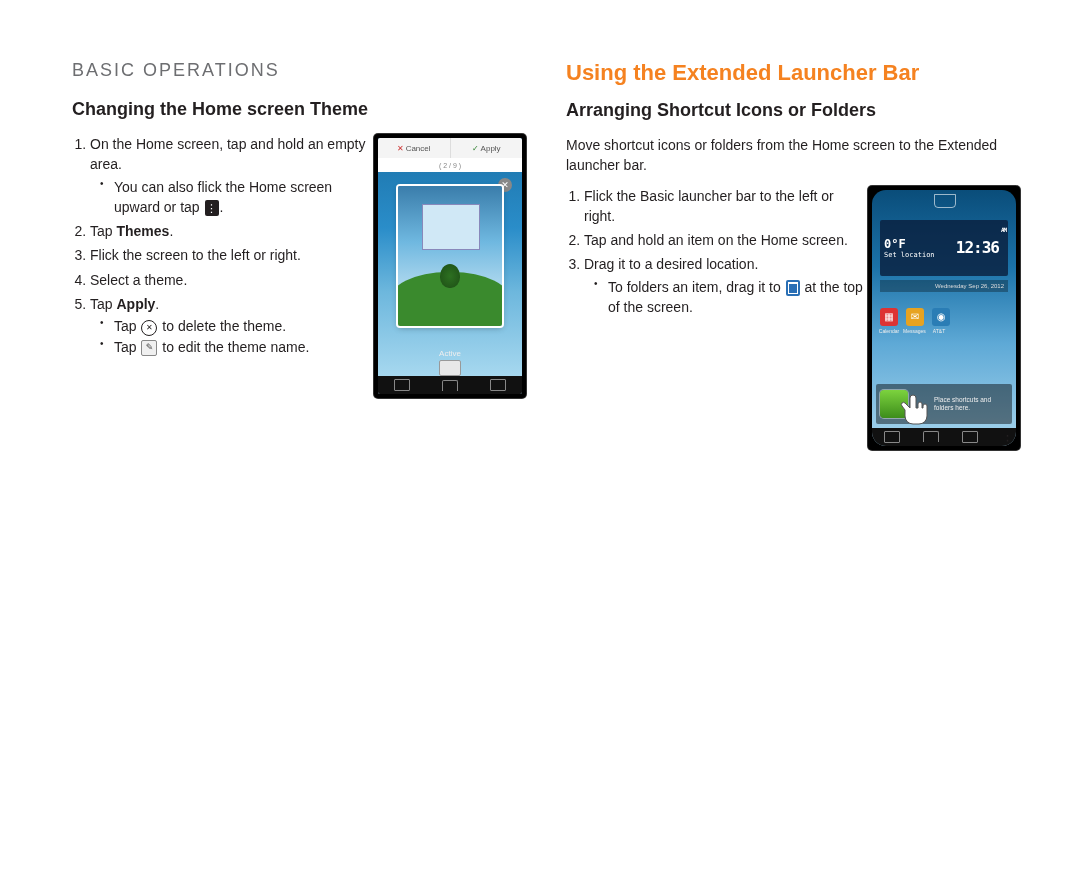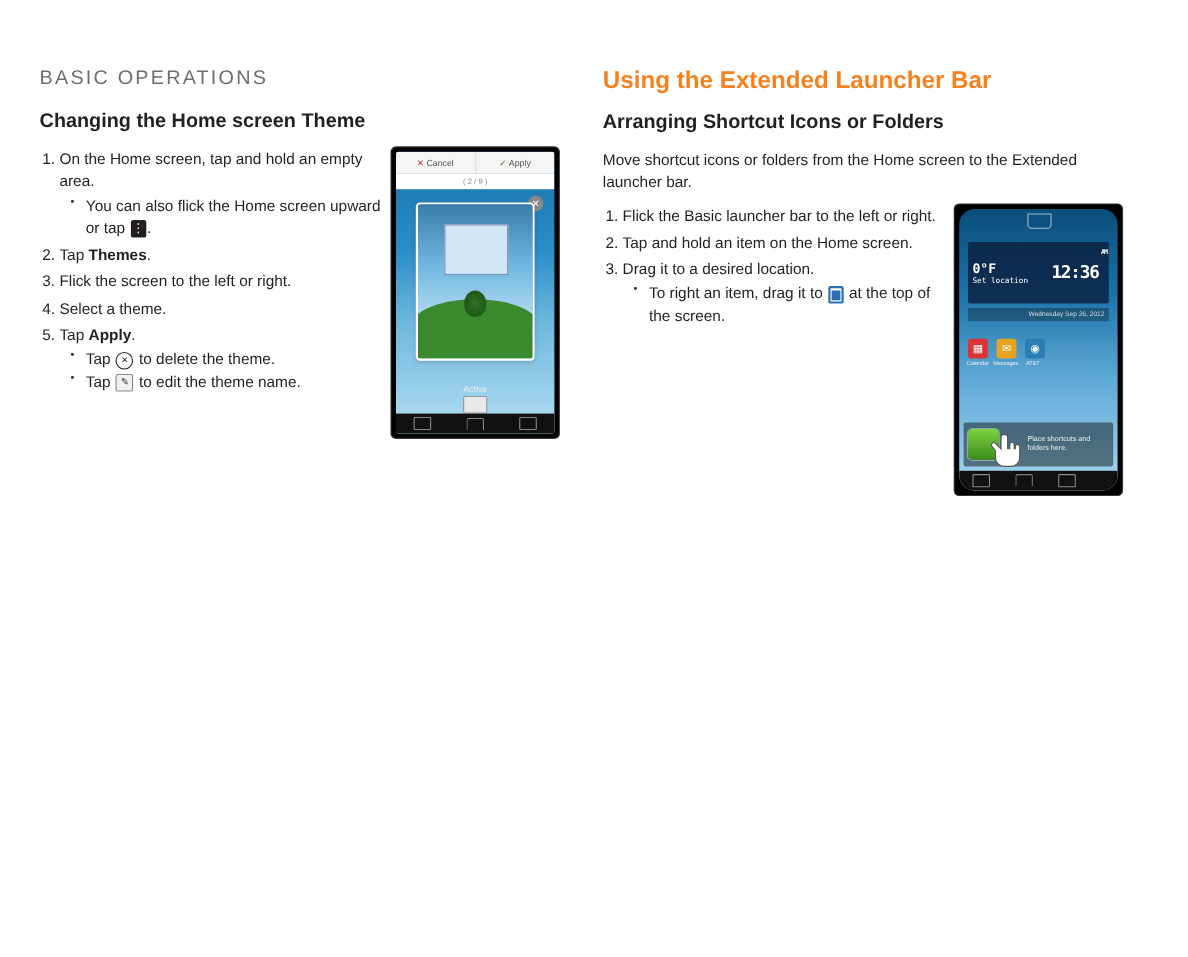--- a/index.html
+++ b/index.html
@@ -7,21 +7,21 @@
     padding: 0;
     font-family: "Helvetica Neue", Arial, sans-serif;
     font-size: 14px;
     color: #231F20;
     background: #fff;
     width: 1080px;
     height: 870px;
     box-sizing: border-box;
   }
   .page {
-    padding: 60px 60px 0 36px;
+    padding: 60px 60px 0 72px;
     display: flex;
     gap: 40px;
     position: relative;
     height: 810px;
     box-sizing: border-box;
   }
   .col {
     flex: 1 1 0;
     display: flex;
     flex-direction: column;
@@ -462,21 +462,21 @@
 
     <div class="content-row">
       <div class="text-col">
         <ol>
           <li>Flick the Basic launcher bar to the left or right.</li>
           <li>Tap and hold an item on the Home screen.</li>
           <li>
             <span>Drag it to a desired location.</span>
             <ul>
               <li>
-                <span>To right an item, drag it to </span><span class="inline-icon trash-can"></span><span> at the top of the screen.</span>
+                <span>To folders an item, drag it to </span><span class="inline-icon trash-can"></span><span> at the top of the screen.</span>
               </li>
             </ul>
           </li>
         </ol>
       </div>
 
       <div class="phone-mock">
         <div class="phone-screen" style="background:linear-gradient(#0a4d7a 0%,#1b72a8 30%,#5ea9d6 60%,#a8d6ee 100%);border-radius:14px;">
           <div class="home-trash"></div>
           <div class="widget">

